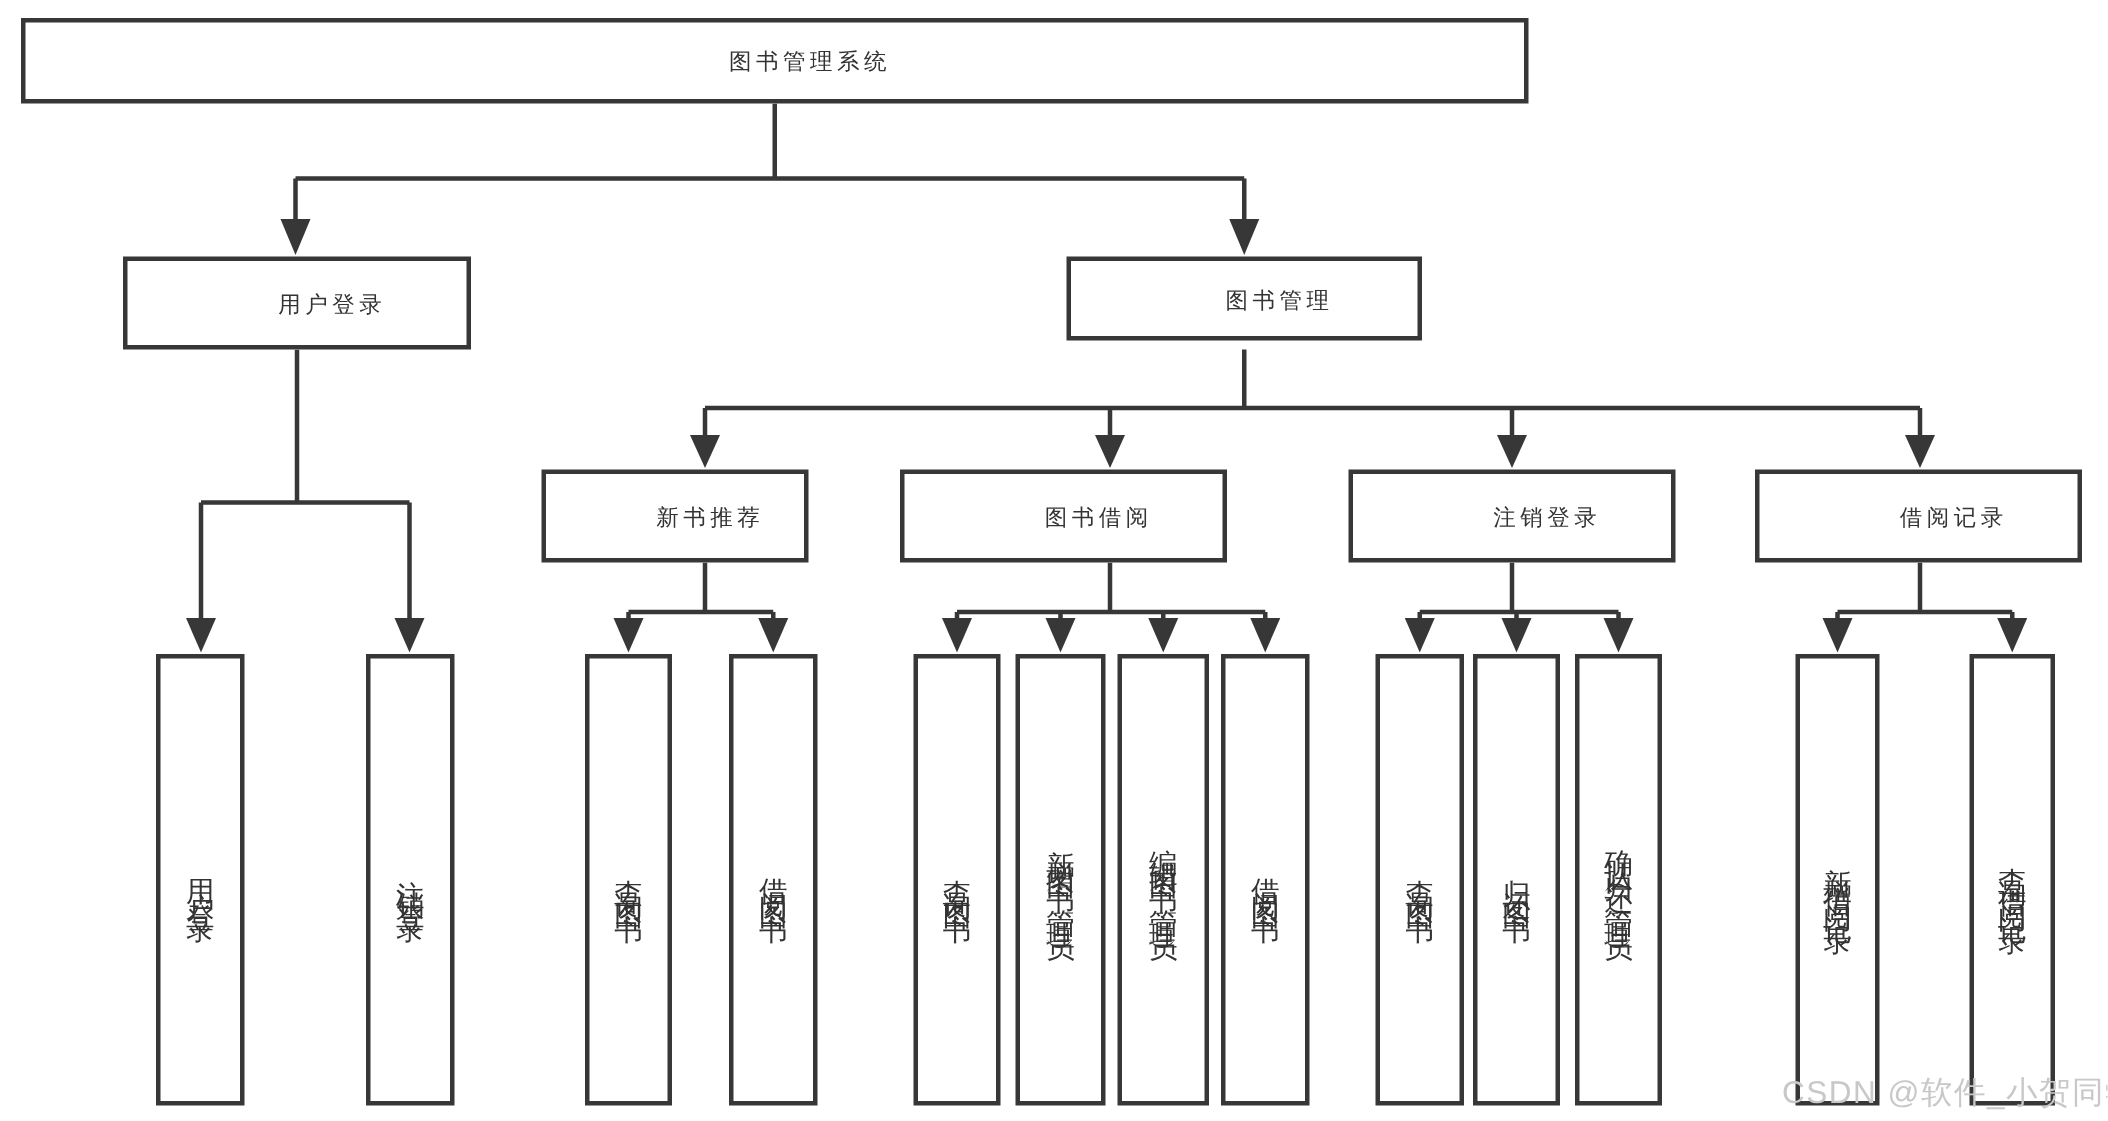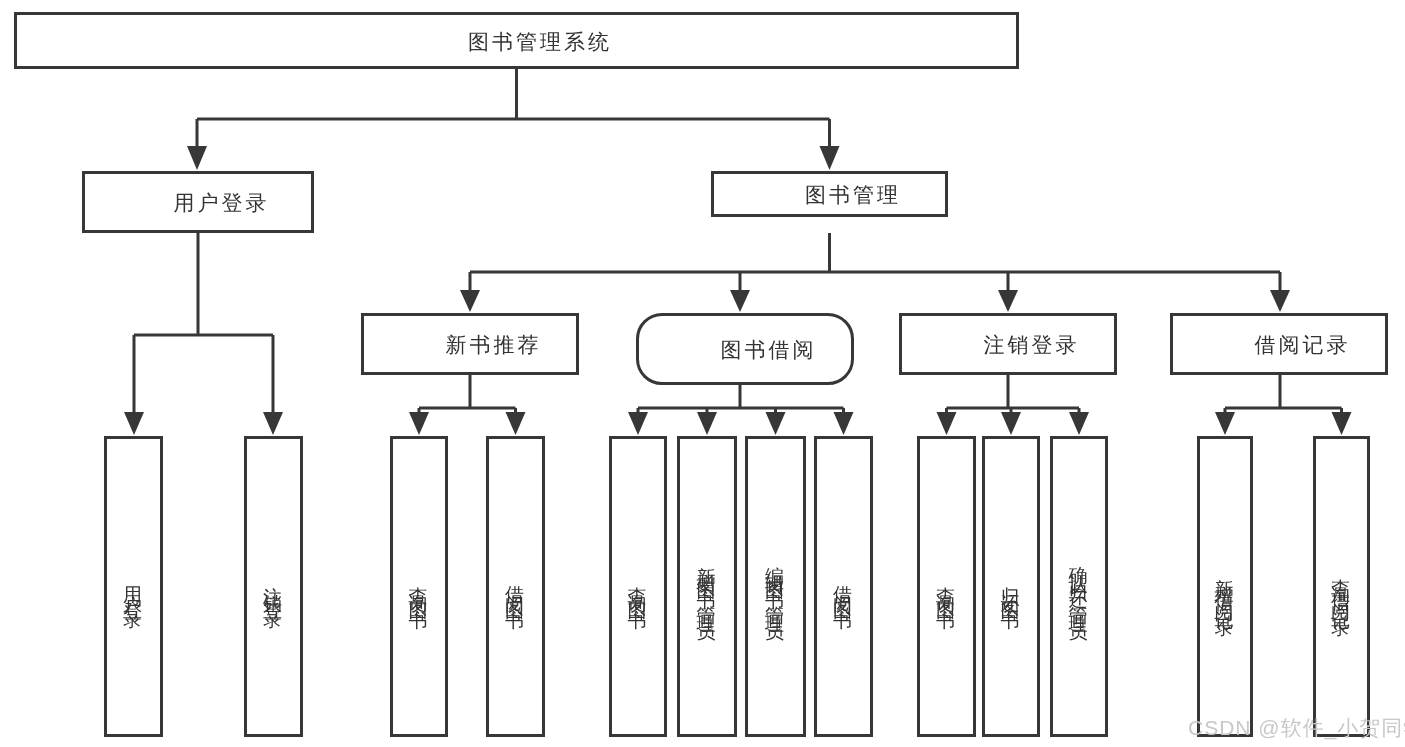--- a/index.html
+++ b/index.html
@@ -39,21 +39,21 @@
     box-sizing:border-box;
     background:#fff;
     border:3px solid var(--line);
     color:var(--text);
     display:flex;
     align-items:center;
     justify-content:center;
     text-align:center;
   }
   .hbox{
-    font-size:21px;
+    font-size:15px;
     letter-spacing:3px;
     padding-top:2px;
     padding-left:47px;
   }
   .vbox{
     writing-mode:vertical-rl;
     text-orientation:mixed;
     font-size:19px;
     letter-spacing:8px;
     line-height:1.0;
@@ -121,24 +121,24 @@
     <g>
       <path d="M1280 375 V408 M1225 408 H1341.5 M1225 408 V413 M1341.5 408 V413"></path>
       <polygon points="1215,412 1235,412 1225,435"></polygon>
       <polygon points="1331.5,412 1351.5,412 1341.5,435"></polygon>
     </g>
   </svg>
 
   <div class="box hbox" style="left:14px;top:12px;width:1005px;height:57px;">图书管理系统</div>
 
   <div class="box hbox" style="left:82px;top:171px;width:232px;height:62px;">用户登录</div>
-  <div class="box hbox" style="left:711px;top:171px;width:237px;height:46px;">图书管理</div>
+  <div class="box hbox" style="left:711px;top:171px;width:237px;height:56px;">图书管理</div>
 
-  <div class="box hbox" style="left:361px;top:313px;width:218px;height:62px;">新书推荐</div>
-  <div class="box hbox" style="left:636px;top:313px;width:218px;height:72px;border-radius:26px;">图书借阅</div>
+  <div class="box hbox" style="left:361px;top:313px;width:178px;height:62px;">新书推荐</div>
+  <div class="box hbox" style="left:600px;top:313px;width:218px;height:62px;">图书借阅</div>
   <div class="box hbox" style="left:899px;top:313px;width:218px;height:62px;">注销登录</div>
   <div class="box hbox" style="left:1170px;top:313px;width:218px;height:62px;">借阅记录</div>
 
   <div class="box vbox" style="left:104px;top:436px;width:59px;height:301px;">用户登录</div>
   <div class="box vbox" style="left:244px;top:436px;width:59px;height:301px;">注销登录</div>
 
   <div class="box vbox" style="left:390px;top:436px;width:58px;height:301px;">查询图书</div>
   <div class="box vbox" style="left:486px;top:436px;width:59px;height:301px;">借阅图书</div>
 
   <div class="box vbox" style="left:609px;top:436px;width:58px;height:301px;">查询图书</div>

